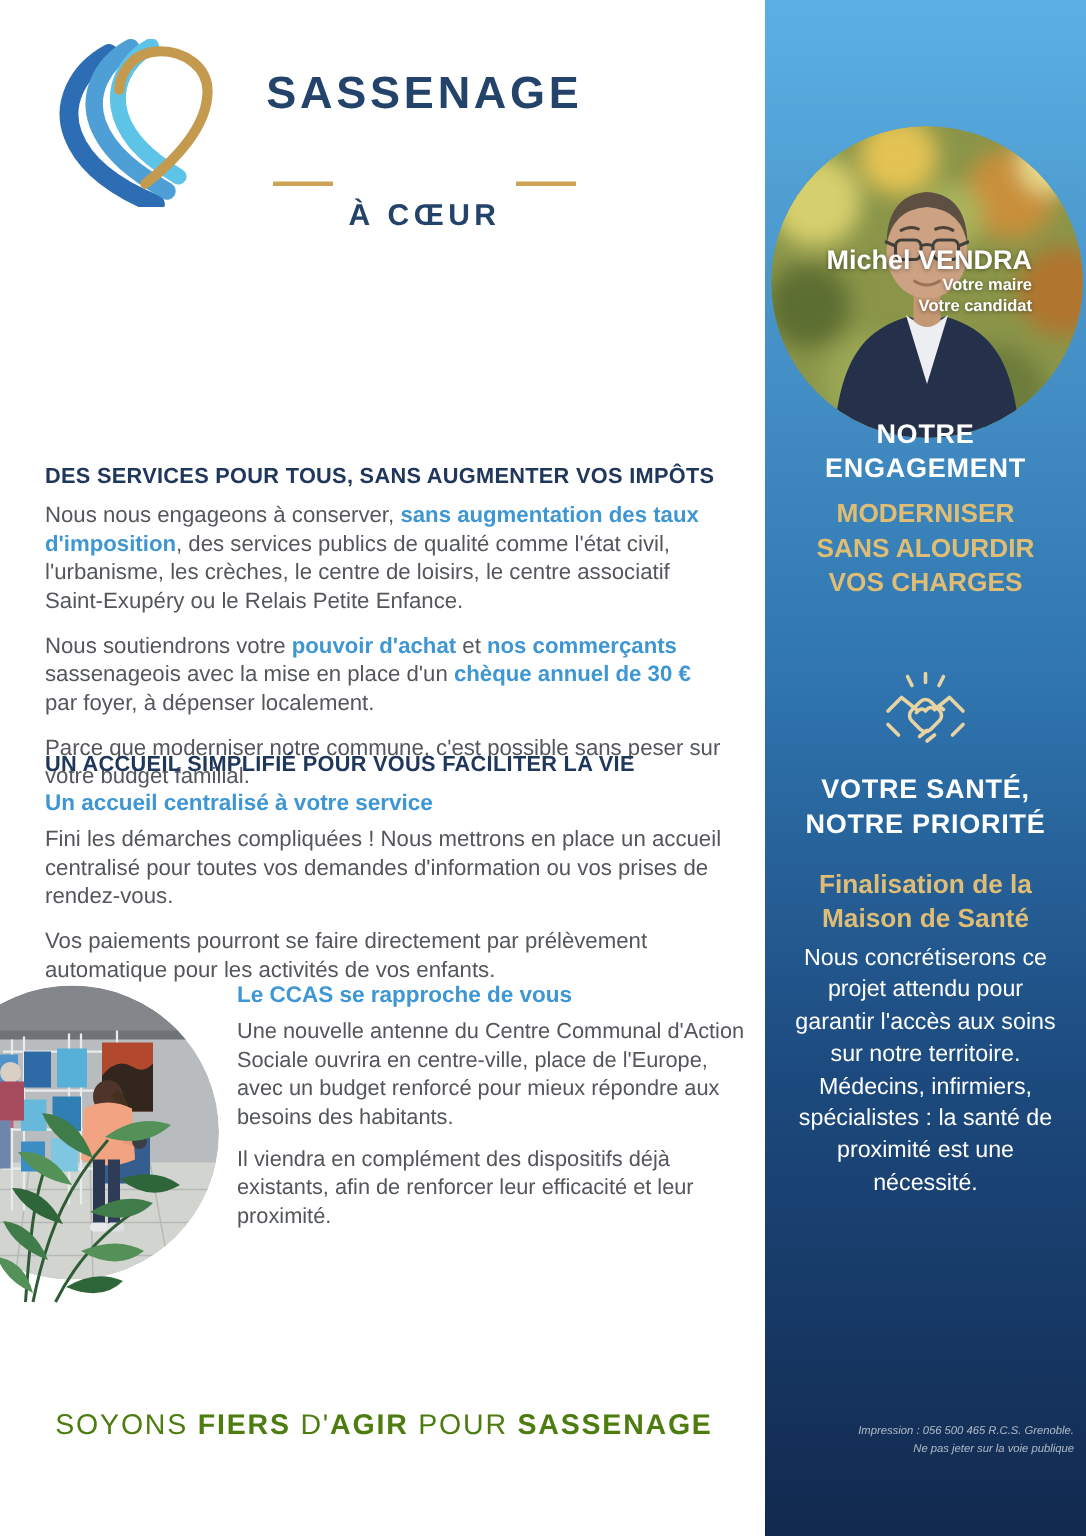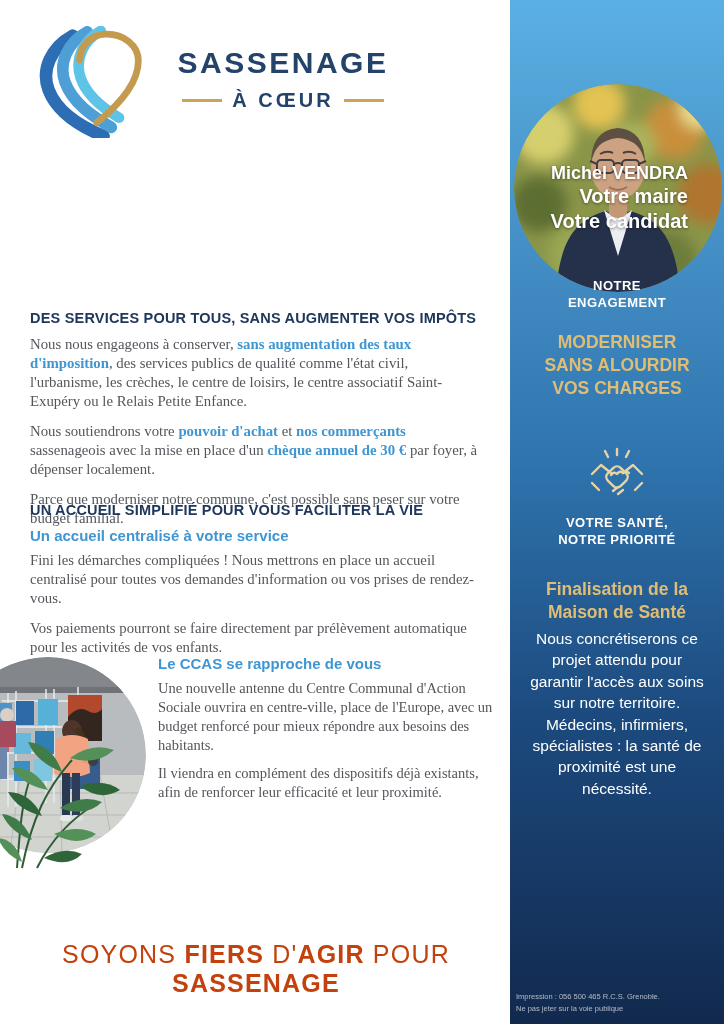--- a/index.html
+++ b/index.html
@@ -5,59 +5,59 @@
   html,body{margin:0;padding:0;}
   body{font-family:"Liberation Sans", sans-serif; background:#ffffff;}
   .page{position:relative;width:724px;height:1024px;background:#ffffff;overflow:hidden;}
 
   
   .logo-heart{position:absolute;left:30px;top:26px;width:124px;height:112px;}
   .logo-text{position:absolute;left:170px;top:46px;width:226px;text-align:center;}
   .logo-title{font-size:30px;font-weight:800;letter-spacing:2.5px;color:#23436a;}
   .logo-tagline{margin-top:9px;display:flex;align-items:center;justify-content:center;gap:10px;}
   .gold-dash{display:inline-block;width:40px;height:3px;background:#cda455;}
-  .logo-sub{font-size:20px;font-weight:800;letter-spacing:3px;color:#23436a;}
+  .logo-sub{font-size:20px;font-weight:800;letter-spacing:3px;color:#23436a;margin-top:44px;}
 
   .headline{position:absolute;left:30px;top:198px;width:452px;text-align:center;
     font-size:24px;font-weight:800;color:#3d97d4;line-height:1.25;}
 
   .section{position:absolute;left:30px;width:452px;}
   .sec-title{font-size:14.5px;font-weight:800;color:#20375c;letter-spacing:.2px;margin:0 0 9px 0;}
   .sec-sub{font-size:15px;font-weight:800;color:#3e96d3;margin:0 0 7px 0;}
-  .body-p{font-size:14.8px;color:#53565b;line-height:1.28;margin:0 0 11px 0;font-family:Liberation Serif, serif;}
+  .body-p{font-size:14.8px;color:#53565b;line-height:1.28;margin:0 0 11px 0;}
   .seg-accent{color:#3e96d3;font-weight:700;}
   .seg-bold{font-weight:800;}
 
   .ccas-photo{position:absolute;left:-50px;top:657px;width:196px;height:196px;border-radius:50%;overflow:hidden;}
   .plant{position:absolute;left:-8px;top:698px;width:150px;height:172px;}
   .ccas-block{position:absolute;left:158px;top:655px;width:344px;}
   .ccas-block .body-p{font-size:14.5px;line-height:1.3;margin-bottom:10px;}
 
   .tagline{position:absolute;left:30px;top:940px;width:452px;text-align:center;
-    font-size:25px;font-weight:400;color:#c2410c;letter-spacing:1.2px;}
+    font-size:19px;font-weight:400;color:#4d7c0f;letter-spacing:1.2px;}
 
   
   .sidebar{position:absolute;left:510px;top:0;width:214px;height:1024px;
     background:linear-gradient(180deg,#5bb0e3 0%,#4a97cc 18%,#2f74ae 45%,#1c4a7e 70%,#12294e 100%);}
   .cand-photo{position:absolute;left:4px;top:84px;width:208px;height:208px;border-radius:50%;overflow:hidden;}
   .cand-text{position:absolute;right:36px;top:162px;text-align:right;color:#ffffff;
     text-shadow:0 1px 3px rgba(0,0,0,.45);line-height:1.24;}
   .cand-name{font-size:18px;font-weight:800;}
-  .cand-role{font-size:20px;font-weight:700;}
+  .cand-role{font-size:11px;font-weight:700;}
 
   .sb-label{position:absolute;left:0;width:214px;text-align:center;color:#ffffff;
-    font-size:13px;font-weight:800;letter-spacing:.5px;line-height:1.3;}
+    font-size:18px;font-weight:800;letter-spacing:.5px;line-height:1.3;}
   .sb-gold{position:absolute;left:0;width:214px;text-align:center;color:#e0bd74;
     font-size:17.5px;font-weight:800;line-height:1.3;}
   .preline{white-space:pre-line;}
   .handshake{position:absolute;left:77px;top:447px;width:60px;height:56px;}
   .sb-text{position:absolute;left:17px;top:628px;width:180px;text-align:center;color:#ffffff;
     font-size:15.5px;line-height:1.38;}
-  .fineprint{position:absolute;right:8px;top:991px;width:200px;
-    font-size:7.5px;color:rgba(255,255,255,.65);line-height:1.6;}
+  .fineprint{position:absolute;right:8px;top:948px;width:200px;text-align:right;
+    font-style:italic;font-size:7.5px;color:rgba(255,255,255,.65);line-height:1.6;}
 </style>
 </head>
 <body>
 
 <div class="page">
 
   <svg class="logo-heart" viewBox="0 0 124 116">
     <path d="M42 10 C 20 22 9 45 17 66 C 26 90 52 105 74 114" fill="none" stroke="#2d6db4" stroke-width="13" stroke-linecap="round"></path>
     <path d="M57 6 C 37 17 27 38 34 58 C 42 80 63 94 82 105" fill="none" stroke="#4d9fd6" stroke-width="12" stroke-linecap="round"></path>
     <path d="M71 5 C 53 15 44 34 50 53 C 56 72 73 85 90 95" fill="none" stroke="#5ec4e7" stroke-width="11" stroke-linecap="round"></path>

